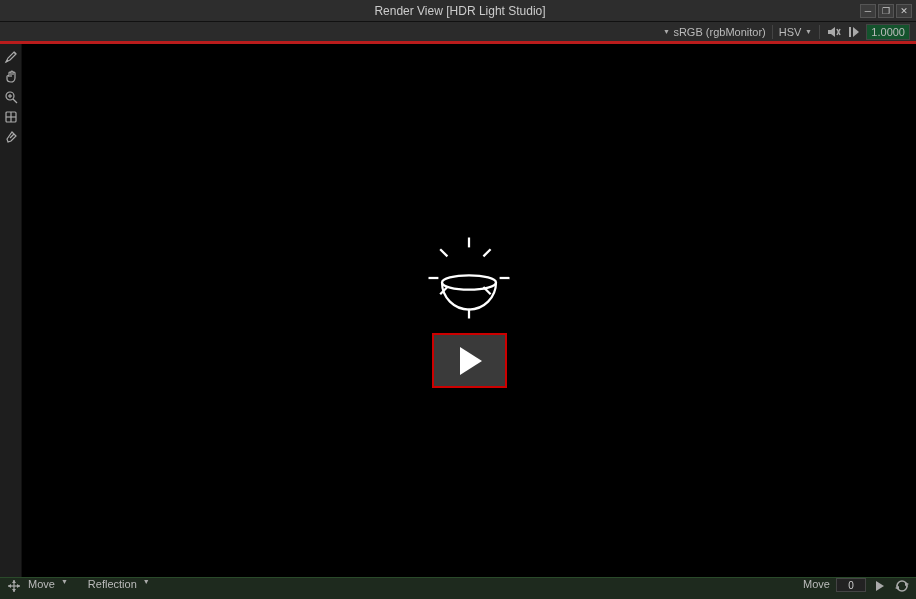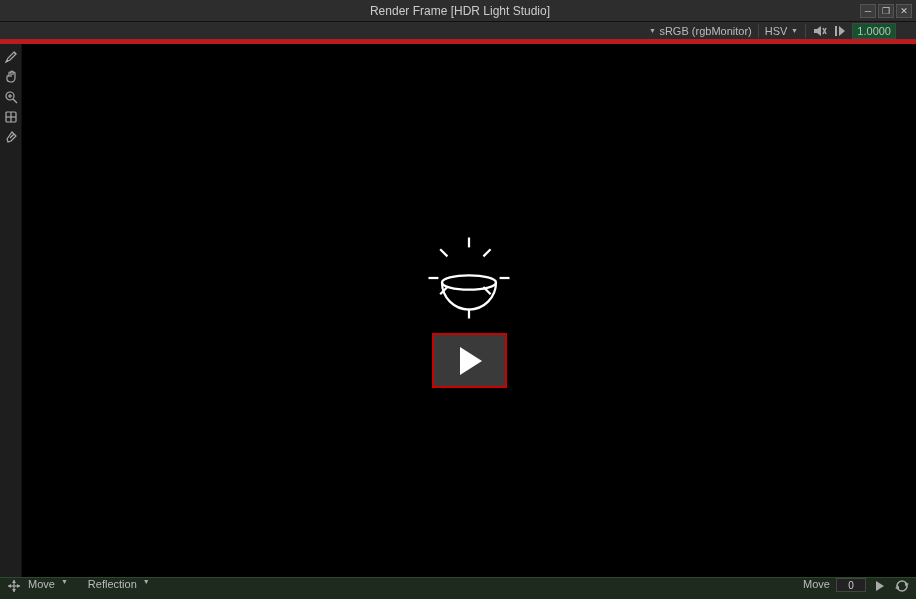--- a/index.html
+++ b/index.html
@@ -50,22 +50,22 @@
     }
 
     
     .toolbar-row {
       width: 100%;
       height: 22px;
       background: #2b2b2b;
       display: flex;
       align-items: center;
       justify-content: flex-end;
-      border-bottom: 5px solid #b91c1c;
-      padding-right: 20px;
+      border-bottom: 3px solid #b91c1c;
+      padding-right: 6px;
       gap: 4px;
     }
     .toolbar-dropdown {
       display: flex;
       align-items: center;
       gap: 2px;
       font-size: 11px;
       color: #bbb;
     }
     .dropdown-arrow {
@@ -241,21 +241,21 @@
       cursor: pointer;
       color: #aaa;
       font-size: 12px;
     }
   </style>
 </head>
 <body>
 
 <div class="title-bar">
   <div style="width:60px"></div>
-  <div class="title-text">Render Frame [HDR Light Studio]</div>
+  <div class="title-text">Render View [HDR Light Studio]</div>
   <div class="title-controls">
     <div class="title-btn">─</div>
     <div class="title-btn">❐</div>
     <div class="title-btn">✕</div>
   </div>
 </div>
 
 <div class="toolbar-row">
   <div class="toolbar-dropdown">
     <span class="dropdown-arrow">▼</span>

